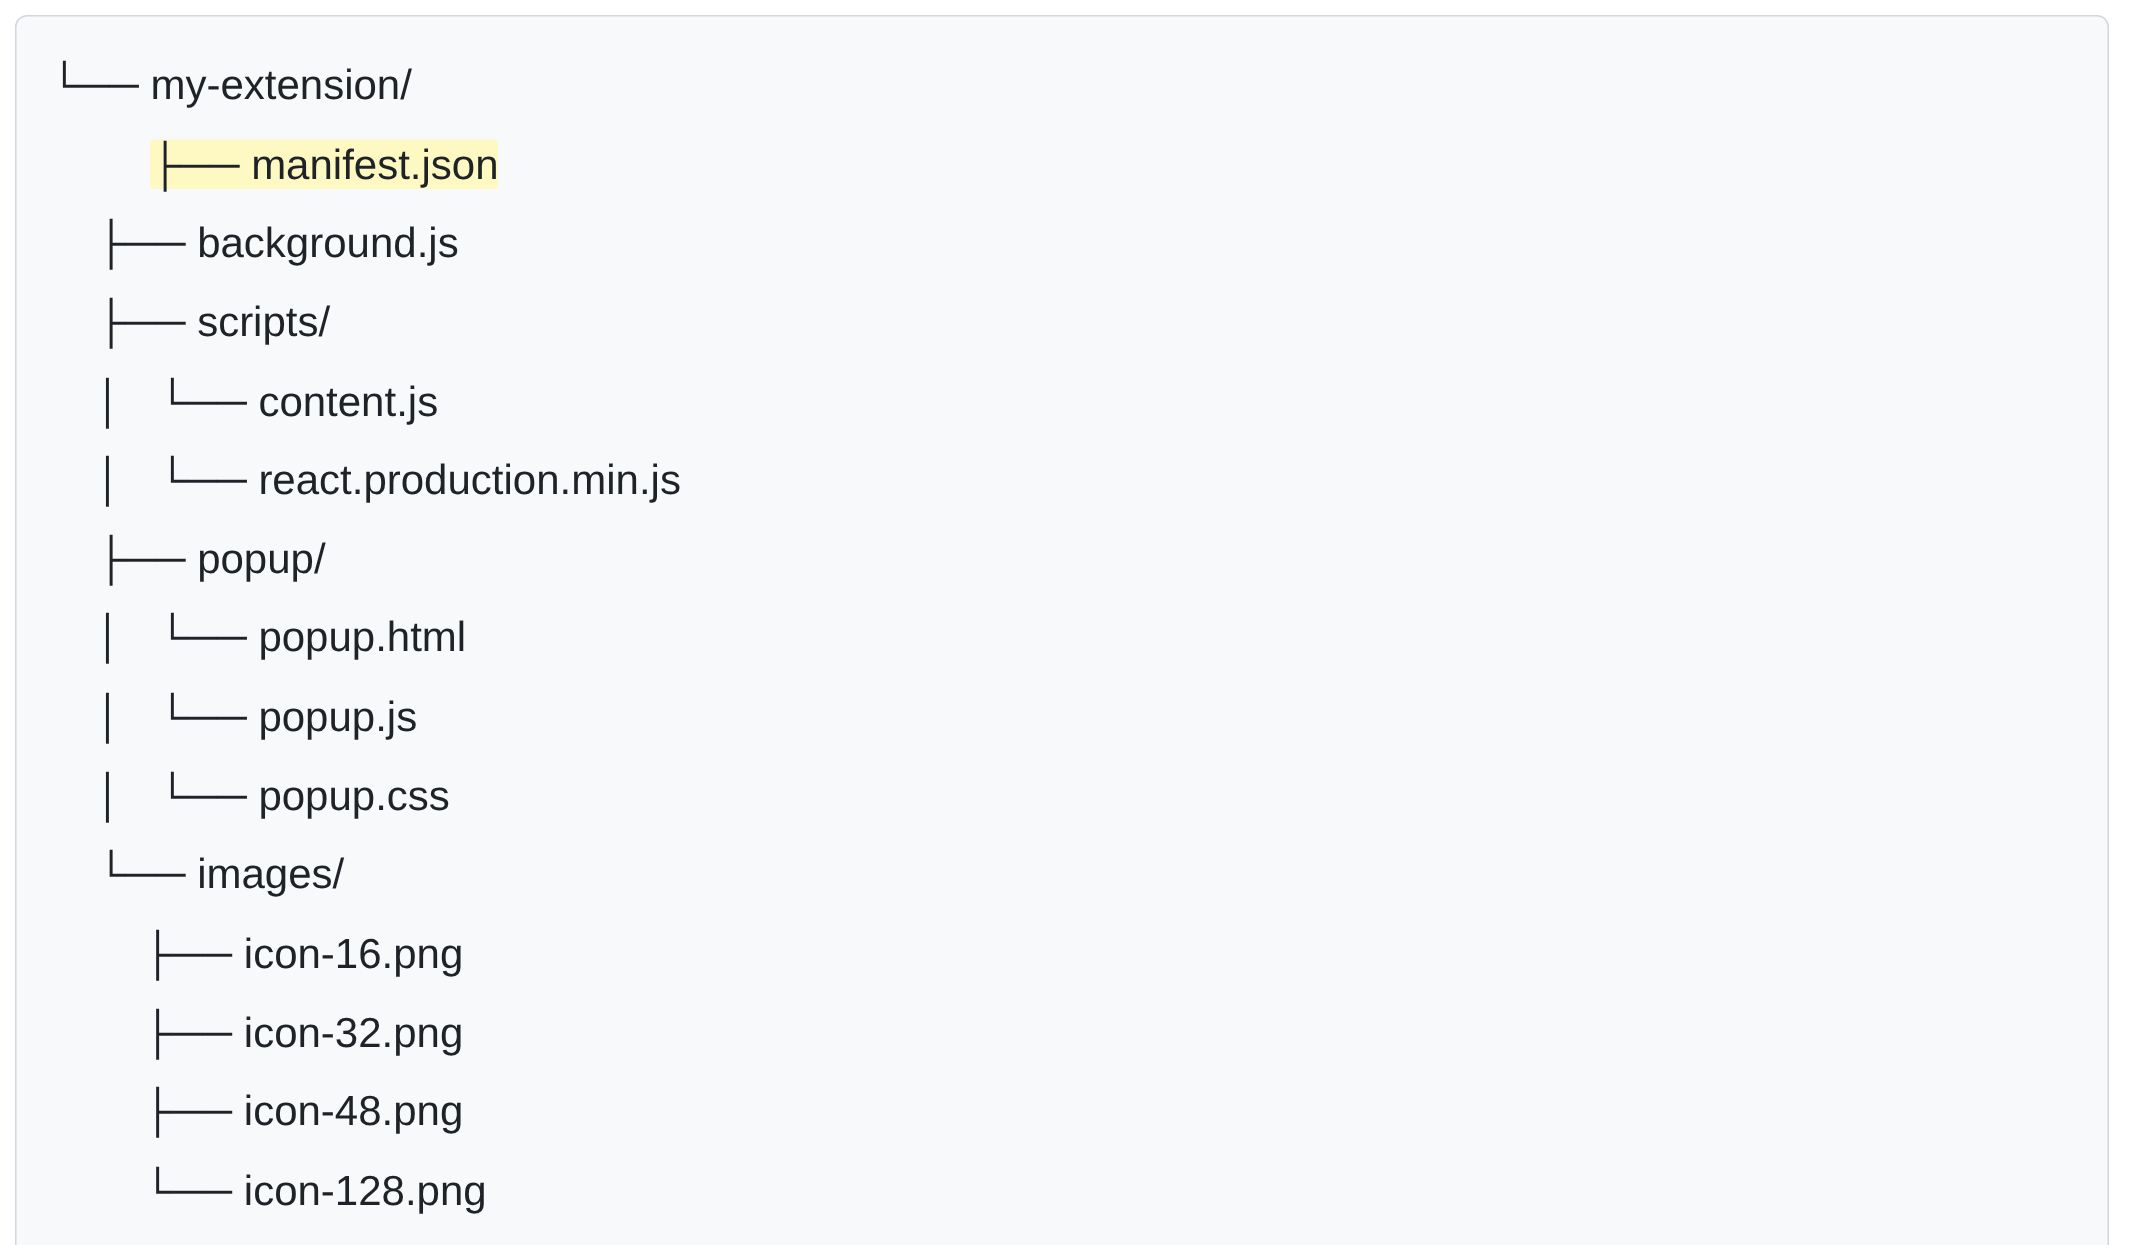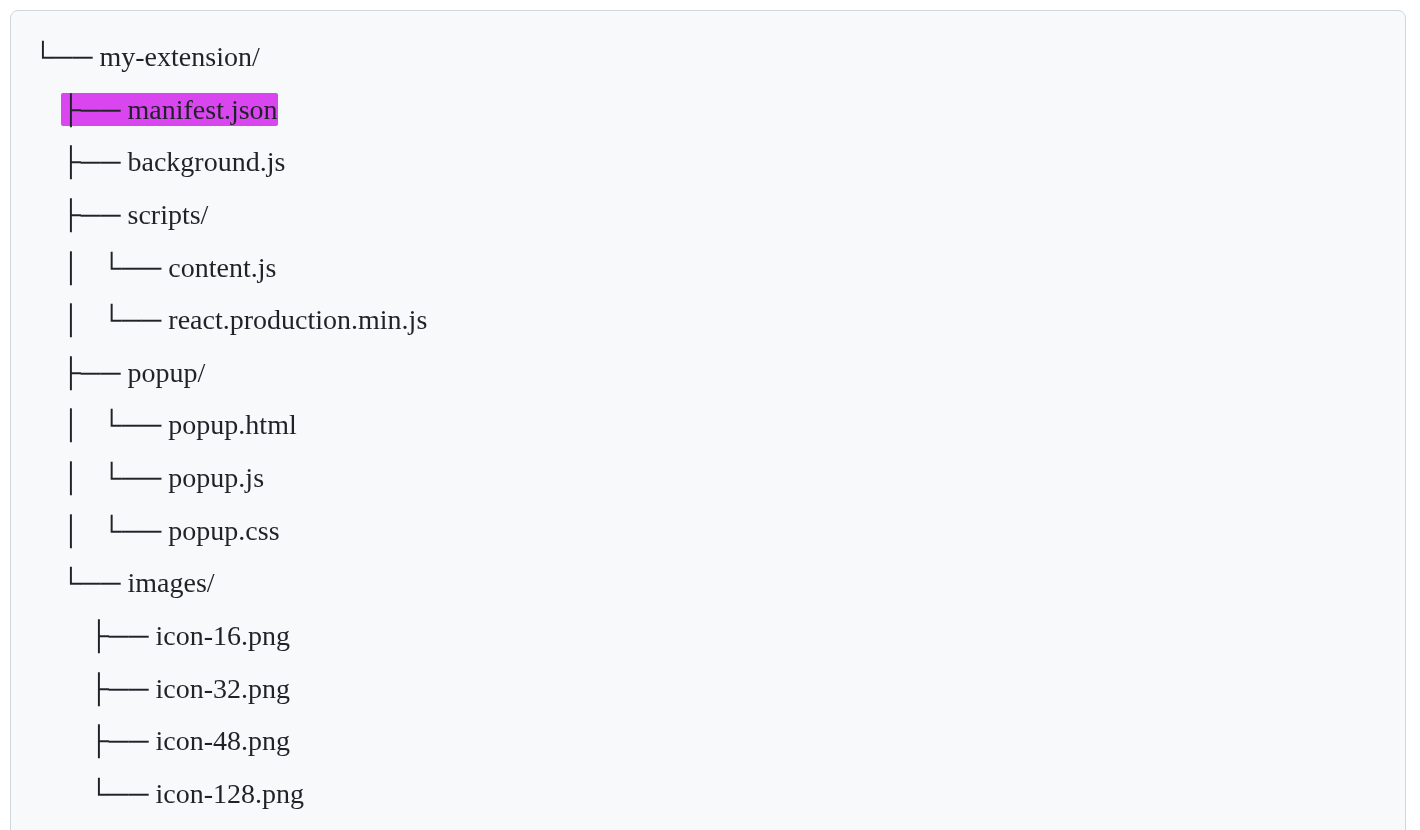--- a/index.html
+++ b/index.html
@@ -16,24 +16,25 @@
     border: 1px solid #d0d7de;
     border-radius: 8px;
     background: #f7f9fb;
     padding: 20px 22px 22px 22px;
     font-size: 28px;
     line-height: 1.88;
     color: #1f2328;
   }
   .tree-line {
     white-space: pre;
-    font-family: Liberation Serif, serif;
+    font-family: Liberation Sans, sans-serif;
   }
   .tree-line .hl {
-    background: #d946ef;
+    background: #fef9c3;
     border-radius: 2px;
     padding: 1px 0;
+    margin-left: 36px;
   }
 </style>
 </head>
 <body>
 
 <pre class="code-block"><div class="tree-line"><span>└── </span><span>my-extension/</span></div><div class="tree-line"><span>    </span><span class="hl">├── manifest.json</span></div><div class="tree-line"><span>    ├── </span><span>background.js</span></div><div class="tree-line"><span>    ├── </span><span>scripts/</span></div><div class="tree-line"><span>    │   └── </span><span>content.js</span></div><div class="tree-line"><span>    │   └── </span><span>react.production.min.js</span></div><div class="tree-line"><span>    ├── </span><span>popup/</span></div><div class="tree-line"><span>    │   └── </span><span>popup.html</span></div><div class="tree-line"><span>    │   └── </span><span>popup.js</span></div><div class="tree-line"><span>    │   └── </span><span>popup.css</span></div><div class="tree-line"><span>    └── </span><span>images/</span></div><div class="tree-line"><span>        ├── </span><span>icon-16.png</span></div><div class="tree-line"><span>        ├── </span><span>icon-32.png</span></div><div class="tree-line"><span>        ├── </span><span>icon-48.png</span></div><div class="tree-line"><span>        └── </span><span>icon-128.png</span></div></pre>
 
 </body></html>

